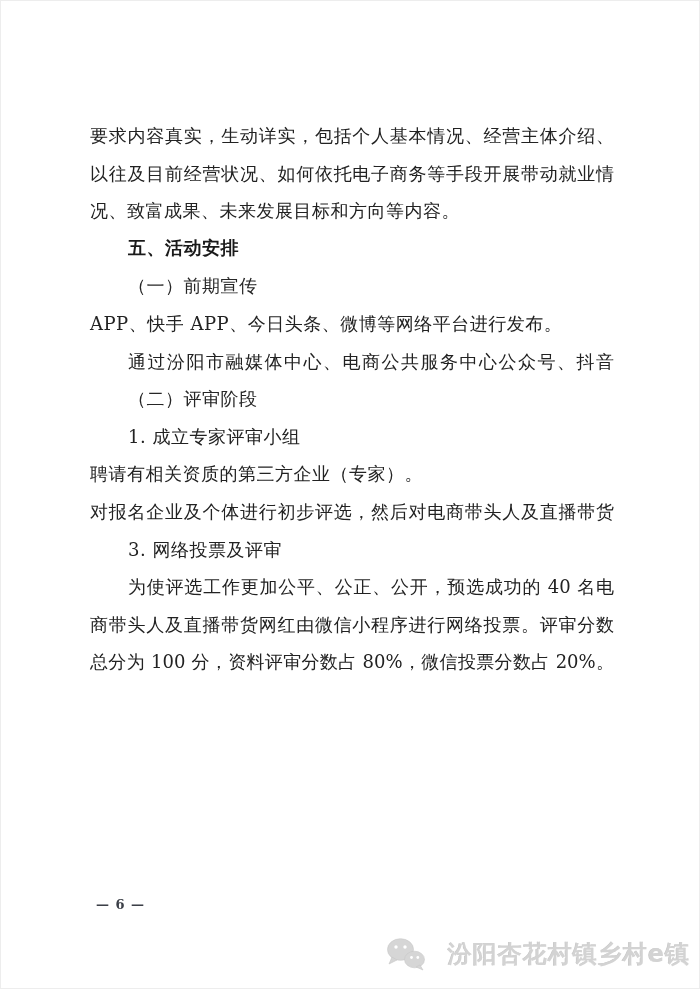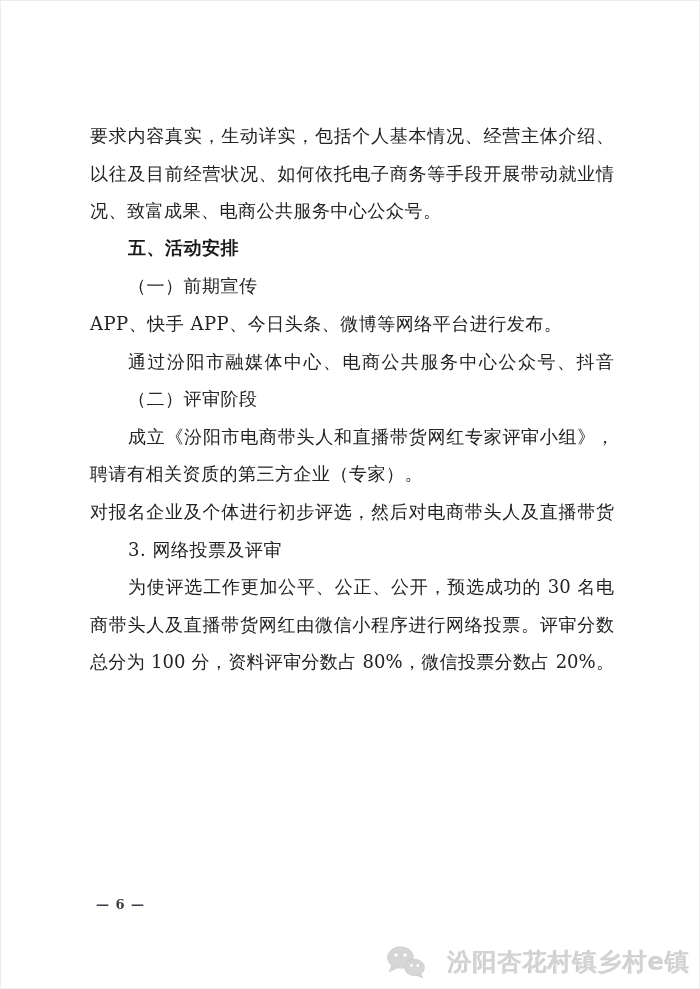--- a/index.html
+++ b/index.html
@@ -57,52 +57,51 @@
     letter-spacing: 1px;
     font-family: "DejaVu Serif", "Liberation Serif", serif;
   }
   .watermark {
     position: absolute;
     right: 9px;
     top: 936px;
     display: flex;
     align-items: center;
     gap: 22px;
-    margin-top: 8px;
   }
   .watermark .wm-text {
     font-family: "DejaVu Sans", "Liberation Sans", sans-serif;
     font-size: 24px;
     font-weight: 700;
     color: #d3d3d3;
     text-shadow: 1px 1px 0 #ffffff, -0.5px -0.5px 0 #c3c3c3;
     letter-spacing: 1px;
     white-space: nowrap;
   }
   .wm-icon { display: block; }
 </style>
 </head>
 <body>
 
 <div class="sheet">
 
   <div class="doc-body">
       <div class="line body just">要求内容真实，生动详实，包括个人基本情况、经营主体介绍、</div>
       <div class="line body just">以往及目前经营状况、如何依托电子商务等手段开展带动就业情</div>
-      <div class="line body">况、致富成果、电商公共服务中心公众号。</div>
+      <div class="line body">况、致富成果、未来发展目标和方向等内容。</div>
       <div class="line heading ind">五、活动安排</div>
       <div class="line kaiti ind">（一）前期宣传</div>
       <div class="line body">APP、快手 APP、今日头条、微博等网络平台进行发布。</div>
       <div class="line body just ind">通过汾阳市融媒体中心、电商公共服务中心公众号、抖音</div>
       <div class="line kaiti ind">（二）评审阶段</div>
-      <div class="line body just ind">成立《汾阳市电商带头人和直播带货网红专家评审小组》，</div>
+      <div class="line body ind">1. 成立专家评审小组</div>
       <div class="line body">聘请有相关资质的第三方企业（专家）。</div>
       <div class="line body just">对报名企业及个体进行初步评选，然后对电商带头人及直播带货</div>
       <div class="line body ind">3. 网络投票及评审</div>
-      <div class="line body just ind">为使评选工作更加公平、公正、公开，预选成功的 30 名电</div>
+      <div class="line body just ind">为使评选工作更加公平、公正、公开，预选成功的 40 名电</div>
       <div class="line body just">商带头人及直播带货网红由微信小程序进行网络投票。评审分数</div>
       <div class="line body just">总分为 100 分，资料评审分数占 80%，微信投票分数占 20%。</div>
     </div>
 
   <div class="page-number">— 6 —</div>
 
   <div class="watermark">
     <span>
       <svg class="wm-icon" width="40" height="34" viewBox="0 0 40 34">
         <g fill="#d6d6d6" stroke="#c8c8c8" stroke-width="0.6">

